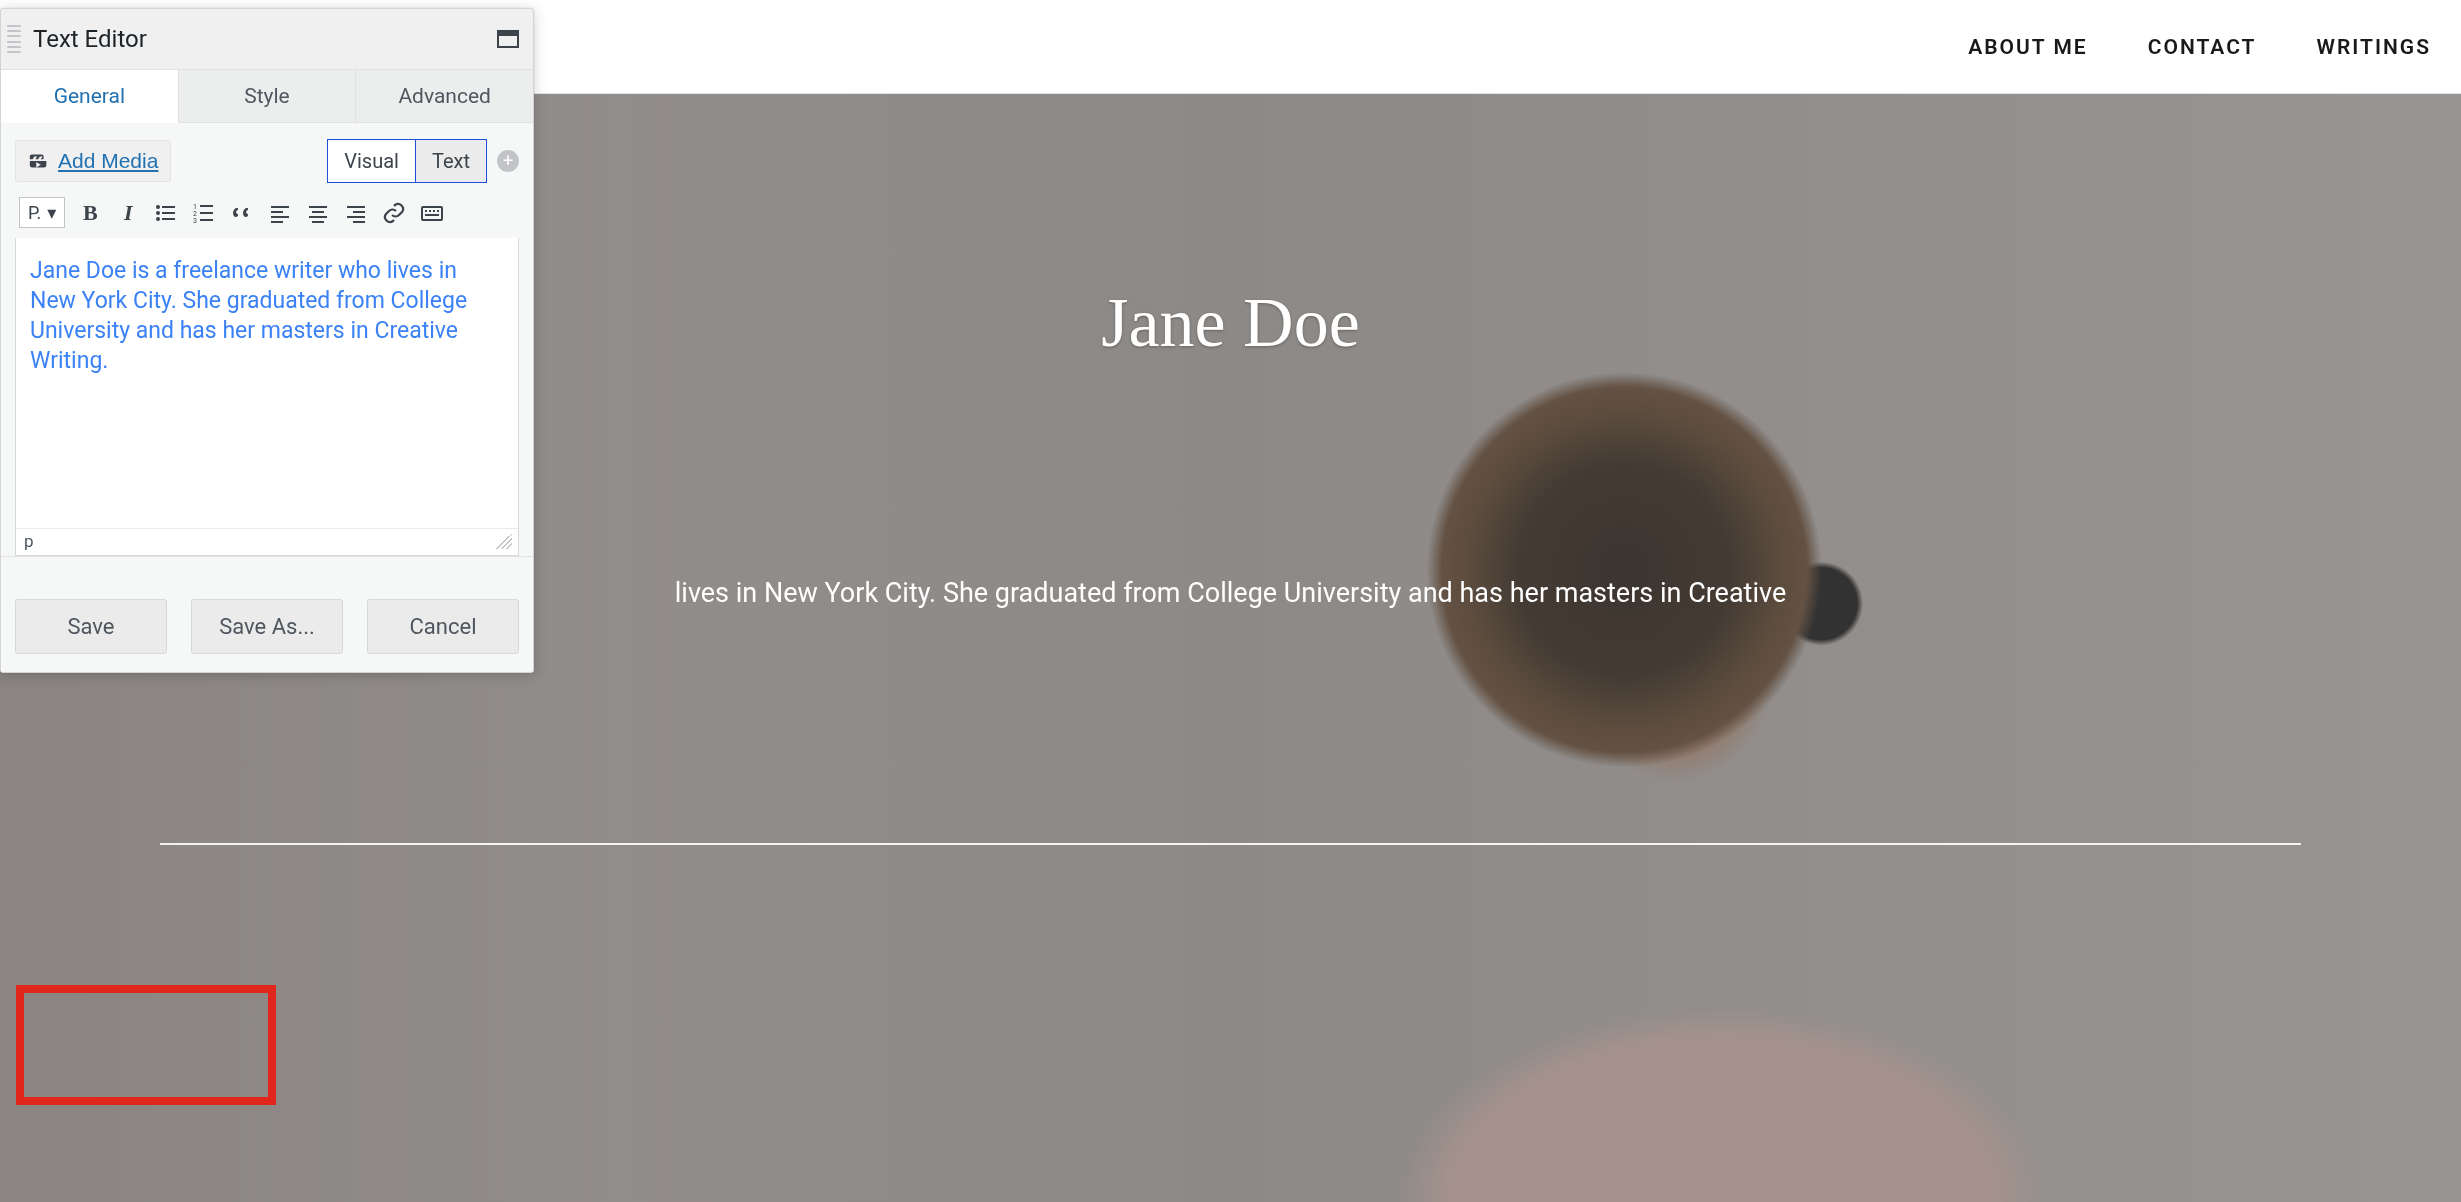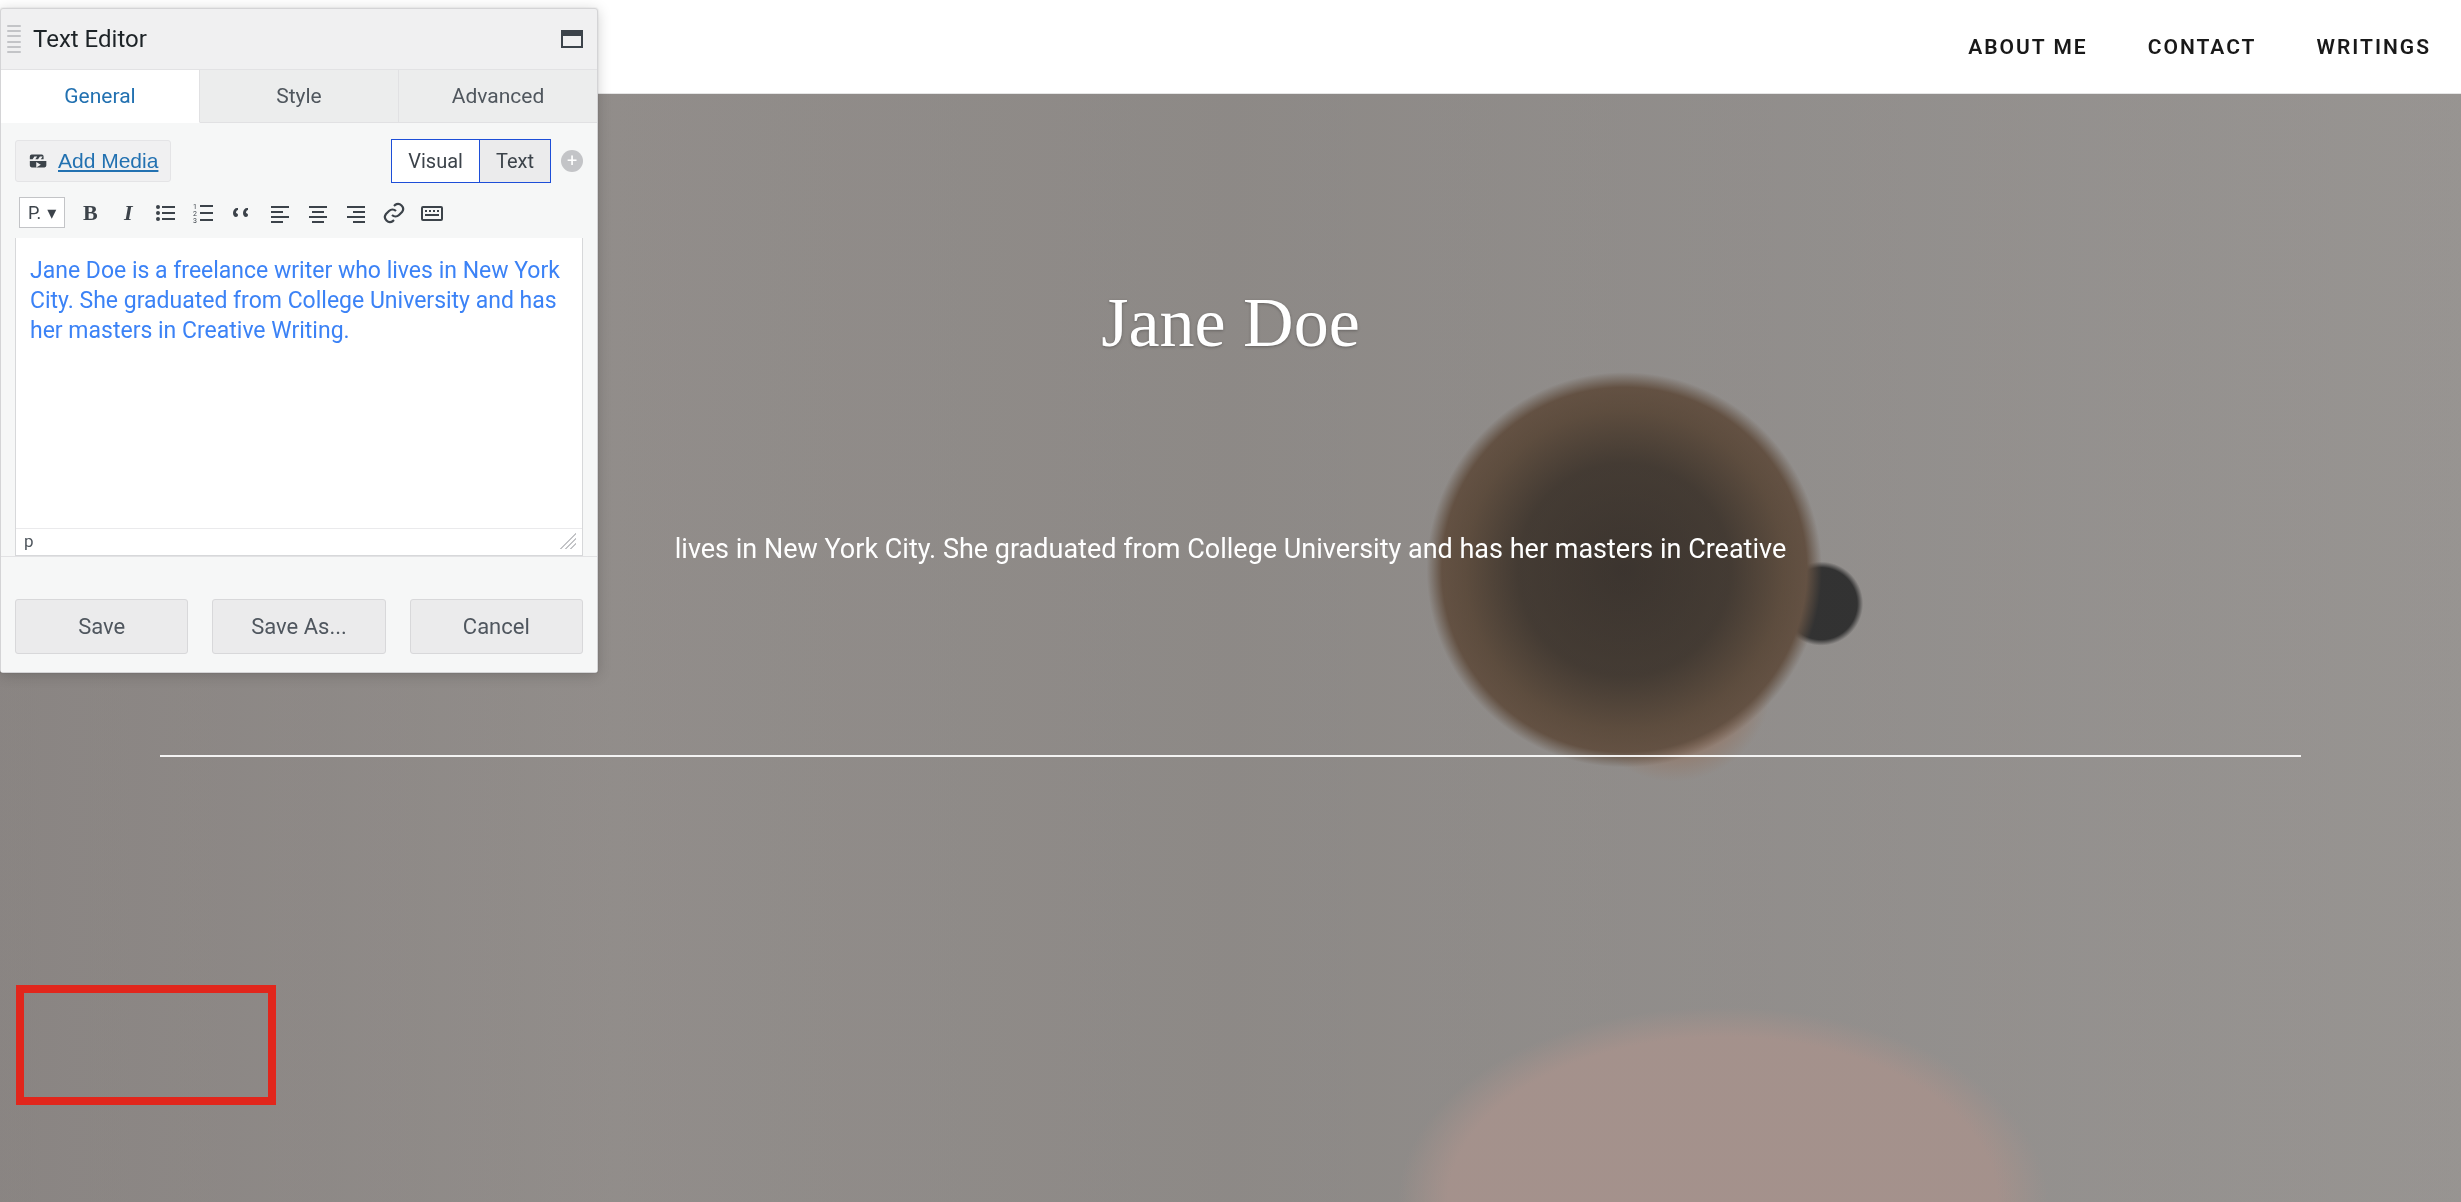--- a/index.html
+++ b/index.html
@@ -39,20 +39,21 @@
     padding: 0 160px;
     z-index: 1;
     background:
       linear-gradient(rgba(80,80,80,0.45), rgba(80,80,80,0.45)),
       radial-gradient(ellipse 380px 380px at 66% 44%, #2b1e14 0%, #3a2a1c 28%, #684a30 42%, #735238 48%, rgba(0,0,0,0) 52%),
       radial-gradient(circle 180px at 68% 54%, #c99a7e 0%, #c99a7e 35%, rgba(0,0,0,0) 55%),
       radial-gradient(circle 60px at 64% 47%, #1a1a1a 0%, #1a1a1a 60%, rgba(0,0,0,0) 70%),
       radial-gradient(circle 60px at 74% 47%, #1a1a1a 0%, #1a1a1a 60%, rgba(0,0,0,0) 70%),
       radial-gradient(ellipse 500px 300px at 70% 100%, #e9c7bd 0%, #e9c7bd 55%, rgba(0,0,0,0) 65%),
       linear-gradient(90deg, #b9b0ac 0%, #c7bfba 25%, #bfb8b3 50%, #c8c2be 75%, #d2ccc7 100%);
+    gap: 44px;
   }
   .hero-title {
     margin-top: 210px;
     font-family: Georgia, "Times New Roman", serif;
     font-size: 70px;
     font-weight: 400;
     text-shadow: 0 1px 3px rgba(0,0,0,.3);
   }
   .hero-sub {
     margin-top: 170px;
@@ -66,21 +67,21 @@
     margin-top: 190px;
     width: 100%;
     height: 0;
     border-top: 2px solid rgba(255,255,255,.9);
   }
 
   
   .panel {
     position: absolute;
     top: 8px; left: 0;
-    width: 598px;
+    width: 534px;
     background: #f0f0f1;
     border: 1px solid #d4d4d6;
     border-radius: 3px;
     box-shadow: 0 2px 14px rgba(0,0,0,.18), 0 0 0 1px rgba(0,0,0,.03);
     z-index: 50;
     display: flex;
     flex-direction: column;
   }
   .panel-header {
     display: flex;

